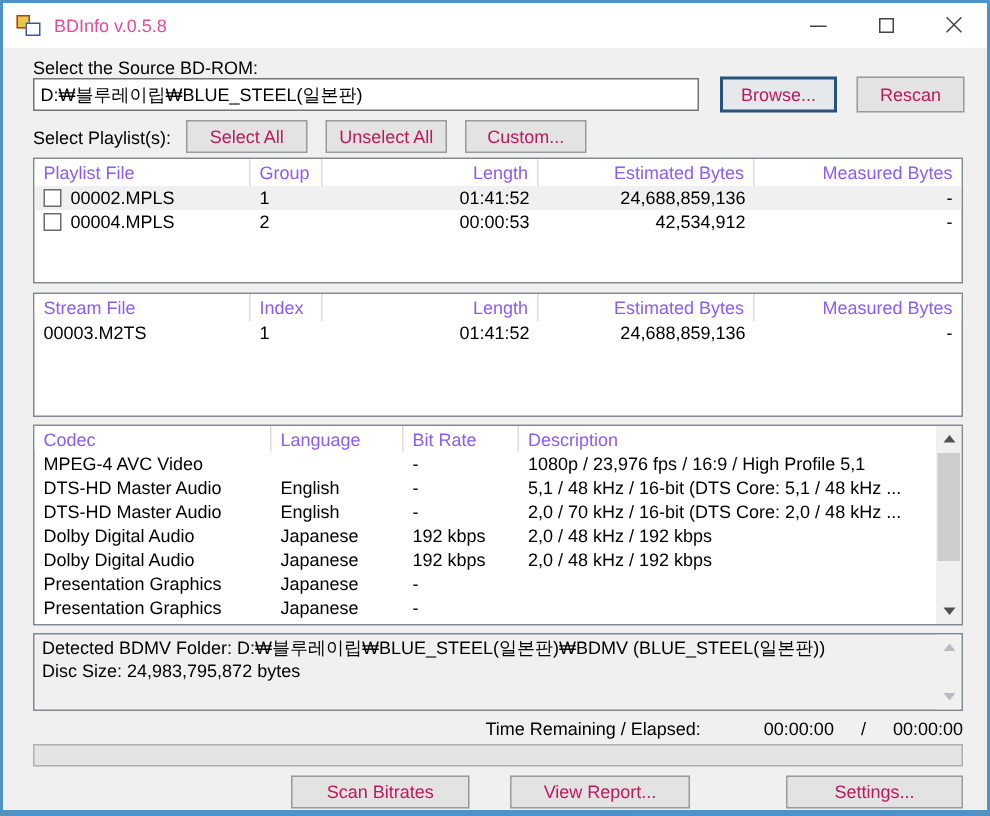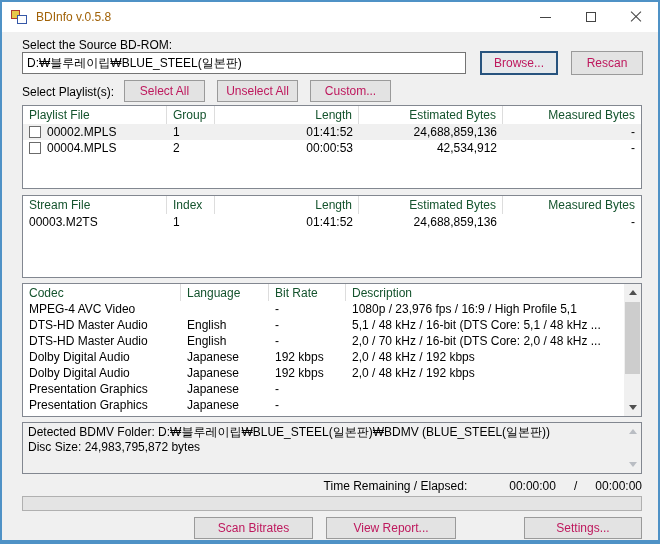--- a/index.html
+++ b/index.html
@@ -10,21 +10,21 @@
     border:2px solid #4f92c6; border-bottom-width:4px;
     font-family:"Liberation Sans","DejaVu Sans",sans-serif;
     font-size:12px; color:#000;
     overflow:hidden;
   }
   
   .titlebar { position:absolute; top:0; left:0; right:0; height:30px; background:#ffffff; display:flex; align-items:center; }
   .app-icon { width:16px; height:16px; margin-left:9px; position:relative; }
   .app-icon .sq1 { position:absolute; left:0; top:1px; width:9px; height:9px; background:#e8c84a; border:1px solid #b03a2e; }
   .app-icon .sq2 { position:absolute; left:6px; top:6px; width:10px; height:9px; background:#fdfdfd; border:1px solid #3558a8; }
-  .title-text { margin-left:9px; font-size:12px; color:#a16207; }
+  .title-text { margin-left:9px; font-size:12px; color:#ec4899; }
   .win-controls { margin-left:auto; display:flex; height:100%; }
   .win-btn { width:45px; height:100%; display:flex; align-items:center; justify-content:center; cursor:default; }
   .min-glyph { width:11px; height:1px; background:#444; display:block; }
   .max-glyph { width:10px; height:10px; border:1px solid #444; display:block; }
   .close-glyph { position:relative; width:12px; height:12px; display:block; }
   .close-glyph::before,.close-glyph::after { content:""; position:absolute; left:-1px; top:5px; width:14px; height:1px; background:#444; }
   .close-glyph::before { transform:rotate(45deg); }
   .close-glyph::after { transform:rotate(-45deg); }
   
   .lbl { position:absolute; white-space:nowrap; }
@@ -35,21 +35,21 @@
   }
   .btn.default { border:2px solid #27537e; background:#e6e9ec; }
   .path-input {
     position:absolute; left:20px; top:50px; width:444px; height:22px;
     border:1px solid #747474; background:#fff; font-family:inherit; font-size:12px;
     padding:0 4px; color:#000;
   }
   
   .lv { position:absolute; left:20px; width:620px; background:#fff; border:1px solid #828790; overflow:hidden; }
   .lv-head { display:flex; height:18px; background:#fff; }
-  .hcell { display:flex; align-items:center; padding:0 6px; height:100%; border-right:1px solid #dddddd; font-size:12px; color:#14532d; }
+  .hcell { display:flex; align-items:center; padding:0 6px; height:100%; border-right:1px solid #dddddd; font-size:12px; color:#8b5cf6; }
   .hcell.last { border-right:none; }
   .lv-row { display:flex; height:16px; align-items:center; }
   .lv-row.alt { background:#f0f0f0; }
   .cell { display:flex; align-items:center; padding:0 6px; height:100%; overflow:hidden; white-space:nowrap; }
   .num { justify-content:flex-end; }
   
   .c1 { flex:0 0 144px; } .c2 { flex:0 0 48px; } .c3 { flex:0 0 144px; } .c4 { flex:0 0 144px; } .c5 { flex:1 1 auto; }
   
   .k1 { flex:0 0 158px; } .k2 { flex:0 0 88px; } .k3 { flex:0 0 77px; } .k4 { flex:1 1 auto;text-align:right; }
   .checkbox { width:12px; height:12px; border:1px solid #6b6b6b; background:#fff; margin-right:6px; flex:0 0 auto; }
@@ -235,16 +235,16 @@
     <span class="t1">00:00:00</span>
     <span class="sep">/</span>
     <span class="t2">00:00:00</span>
   </div>
 
   <div class="progress">
     <div class="progress-fill"></div>
   </div>
 
   <button class="btn" style="left:192px; top:515px; width:119px; height:22px;">Scan Bitrates</button>
-  <button class="btn" style="left:324px; top:515px; width:130px; height:22px;">View Report...</button>
+  <button class="btn" style="left:338px; top:515px; width:120px; height:22px;">View Report...</button>
   <button class="btn" style="left:522px; top:515px; width:118px; height:22px;">Settings...</button>
 
 </div>
 
 </body></html>

